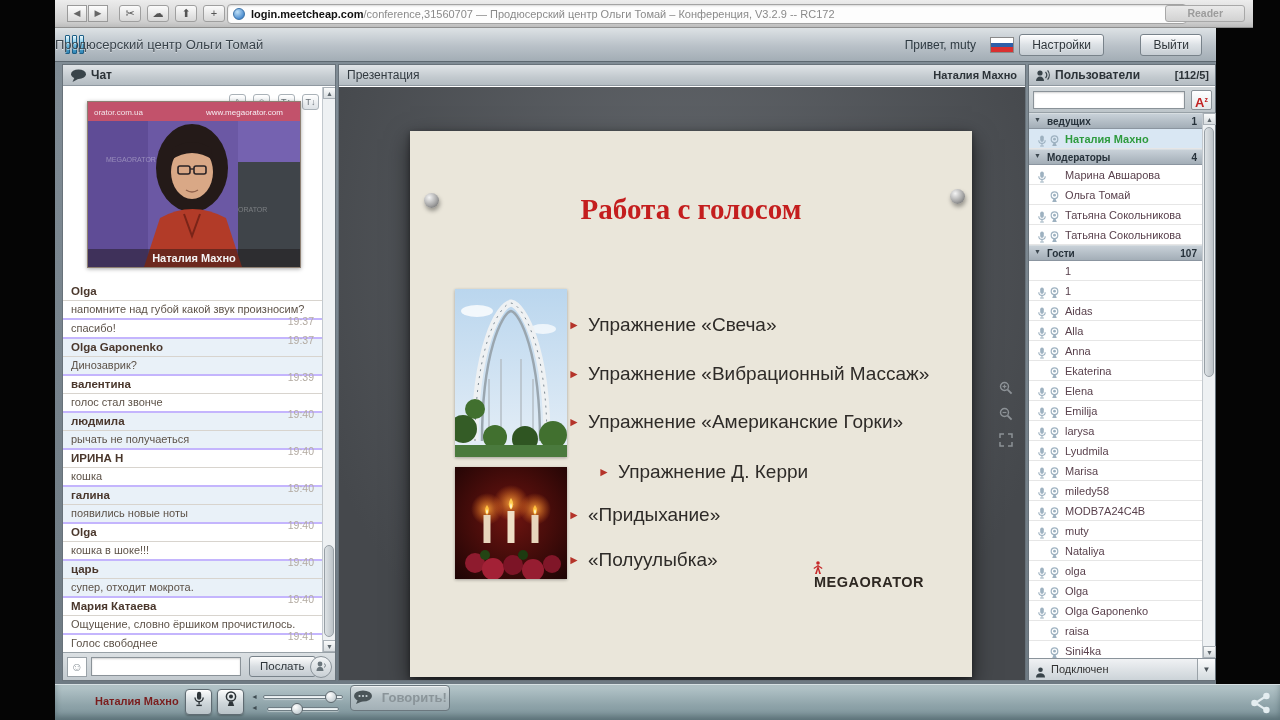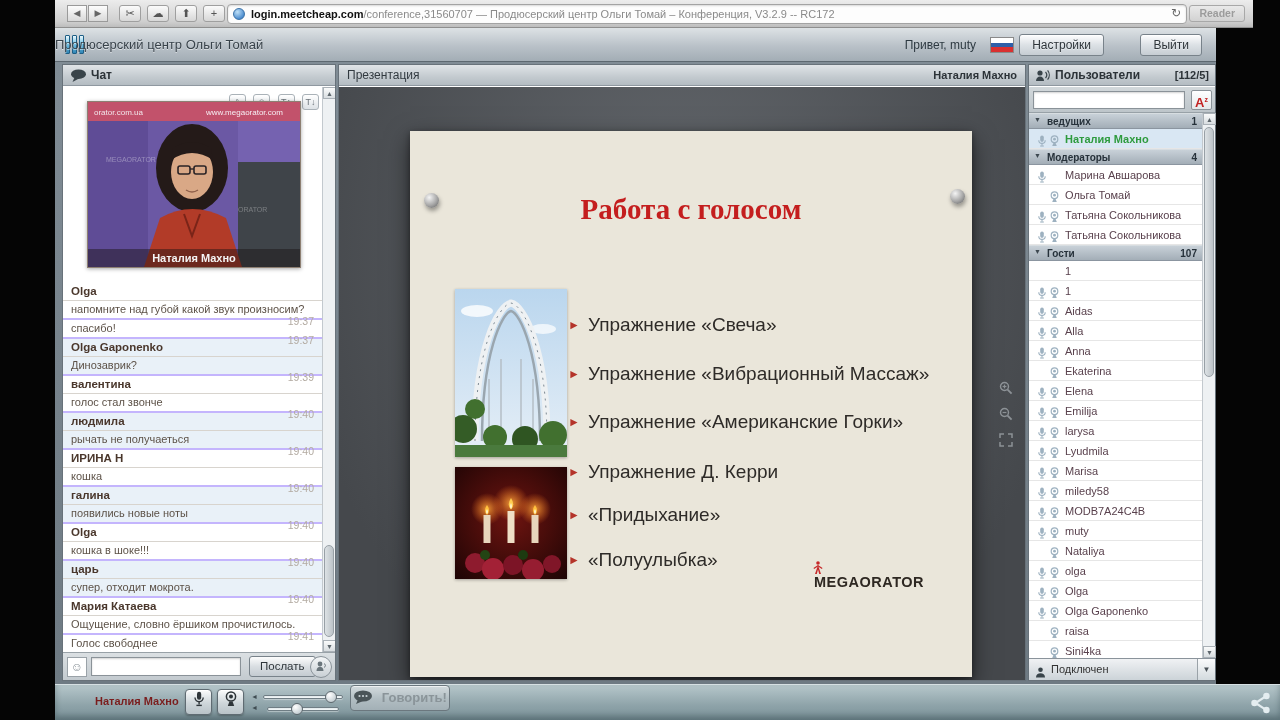--- a/index.html
+++ b/index.html
@@ -17,21 +17,21 @@
   .toolbtn{position:absolute;top:5px;width:22px;height:17px;border:1px solid #9f9f9f;border-radius:3px;
     background:linear-gradient(180deg,#fbfbfb,#d7d7d7);color:#555;font-size:11px;line-height:15px;text-align:center;}
   #addr-field{position:absolute;left:172px;right:66px;top:4px;height:20px;background:#fdfdfd;
     border:1px solid #a3a3a3;border-radius:4px;box-shadow:inset 0 1px 2px rgba(0,0,0,.15);}
   #globe-icon{position:absolute;left:5px;top:3px;width:12px;height:12px;border-radius:50%;
     background:radial-gradient(circle at 35% 30%,#bfe0f7,#4f8fd0 70%,#2f6aa8);border:1px solid #3a72a8;}
   #url-text{position:absolute;left:23px;top:0;right:24px;line-height:18px;font-size:11px;color:#8a8a8a;
     white-space:nowrap;overflow:hidden;}
   #url-text b{color:#111;font-weight:bold;}
   #refresh-icon{position:absolute;right:5px;top:1px;font-size:12px;color:#666;}
-  #reader-btn{position:absolute;right:8px;top:5px;height:17px;padding:0 9px;border:1px solid #a8a8a8;border-radius:3px;
+  #reader-btn{position:absolute;right:8px;top:5px;height:17px;padding:0 21px;border:1px solid #a8a8a8;border-radius:3px;
     background:linear-gradient(180deg,#e9e9e9,#d2d2d2);color:#9c9c9c;font-size:10.5px;line-height:15px;font-weight:bold;}
 
   
   #app-toolbar{position:absolute;left:55px;top:28px;width:1161px;height:34px;
     background:linear-gradient(180deg,#dde2e5,#b9c1c8 55%,#a3adb5);
     border-bottom:1px solid #5d6870;}
   #app-logo{position:absolute;left:10px;top:7px;width:28px;height:20px;}
   #app-logo span{display:inline-block;width:5px;height:19px;margin-right:2px;border-radius:1px;
     background:linear-gradient(180deg,#eaf7fc,#79c7e8 45%,#2f84b5);border:1px solid #1e5f86;}
   #app-title{position:absolute;left:0;right:0;text-align:left;line-height:34px;font-size:13px;color:#39434b;
@@ -417,21 +417,21 @@
           <svg width="12" height="14" viewBox="0 0 12 14">
               <circle cx="6" cy="2" r="1.8" fill="#c62828"></circle>
               <path d="M6 4.2 L3 13 h1.8 L6 8.6 L7.2 13 H9 Z" fill="#c62828"></path>
               <path d="M1.8 7.5 L6 4.8 L10.2 7.5" stroke="#c62828" fill="none" stroke-width="1.2"></path>
             </svg>
           <span class="ltext">MEGAORATOR</span>
         </div>
       <div class="bullet" style="top: 183px;"><span class="barrow">►</span><span class="btext">Упражнение «Свеча»</span></div>
           <div class="bullet" style="top: 232px;"><span class="barrow">►</span><span class="btext">Упражнение «Вибрационный Массаж»</span></div>
           <div class="bullet" style="top: 280px;"><span class="barrow">►</span><span class="btext">Упражнение «Американские Горки»</span></div>
-          <div class="bullet" style="top: 330px;"><span class="barrow">►</span><span class="btext">Упражнение Д. Керри</span></div>
+          <div class="bullet" style="top: 330px; padding-left: 30px;"><span class="barrow">►</span><span class="btext">Упражнение Д. Керри</span></div>
           <div class="bullet" style="top: 373px;"><span class="barrow">►</span><span class="btext">«Придыхание»</span></div>
           <div class="bullet" style="top: 418px;"><span class="barrow">►</span><span class="btext">«Полуулыбка»</span></div>
         </div>
 
       <div id="pres-controls">
         <span class="pc">
           <svg width="14" height="14" viewBox="0 0 14 14">
               <circle cx="5.5" cy="5.5" r="4" fill="none" stroke="#dfe7ec" stroke-width="1.4"></circle>
               <line x1="8.6" y1="8.6" x2="12.6" y2="12.6" stroke="#dfe7ec" stroke-width="1.8"></line>
               <line x1="3.6" y1="5.5" x2="7.4" y2="5.5" stroke="#dfe7ec" stroke-width="1.2"></line>

